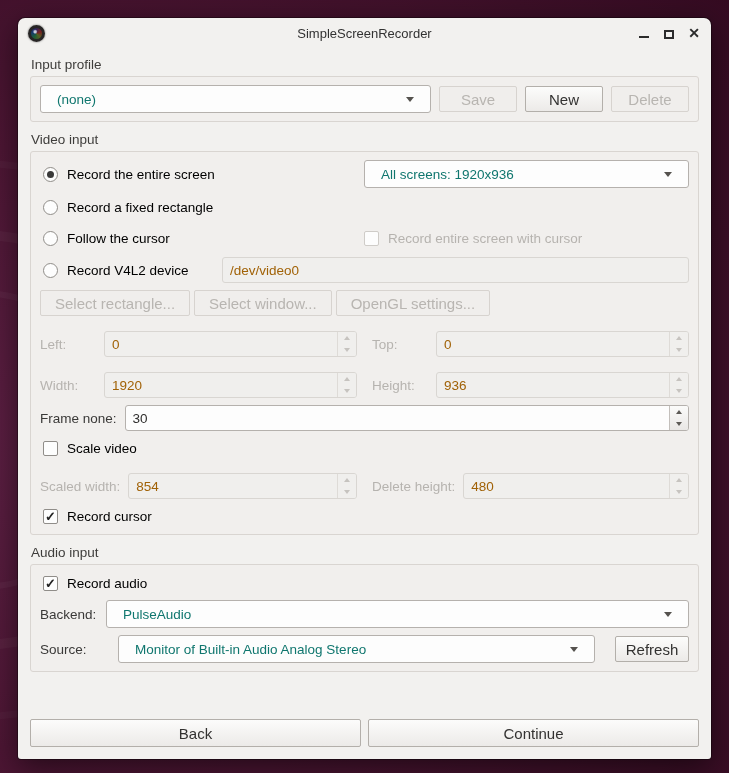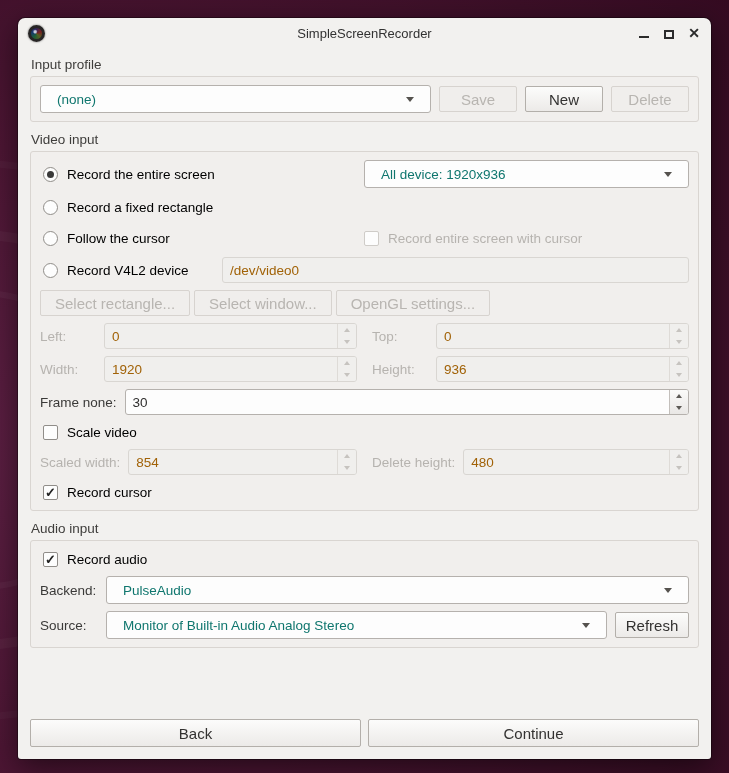--- a/index.html
+++ b/index.html
@@ -103,21 +103,21 @@
   
   .btn {
     height:26px; border:1px solid #b3afaa; border-radius:2px;
     background:linear-gradient(#fcfcfb,#eceae8);
     font-size:15px; color:#333231; display:flex; align-items:center; justify-content:center;
     padding:8px 14px; cursor:default; white-space:nowrap;
   }
   .btn.dis { background:#f0eeec; border-color:#d7d3cf; color:#b8b5b1; }
 
   .two-col { display:grid; grid-template-columns:1fr 1fr; column-gap:15px; }
-  .half { display:flex; align-items:center; }
+  .half { display:flex; align-items:center;margin-top:8px; }
   .half .lab { min-width:56px; margin-right:8px; }
   .half.natural .lab { min-width:0; margin-right:8px; }
   .half .field { flex:1; }
 
   .footer { display:flex; gap:7px; margin-top:12px; }
   .footer .btn { flex:1; height:28px; }
   .spacer { flex:1; }
 </style>
 </head>
 <body>
@@ -159,21 +159,21 @@
 
     <div class="section-label" style="margin-top:10px;">Video input</div>
     <div class="groupbox">
 
       <div class="row h26">
         <div class="radio-item" style="flex:1;">
           <span class="radio sel"></span>
           <span class="ctl-label">Record the entire screen</span>
         </div>
         <div class="combo" style="width:325px;">
-          <span class="val">All device: 1920x936</span>
+          <span class="val">All screens: 1920x936</span>
           <span class="arrow-down"></span>
         </div>
       </div>
 
       <div class="row h24">
         <div class="radio-item">
           <span class="radio"></span>
           <span class="ctl-label">Record a fixed rectangle</span>
         </div>
       </div>
@@ -341,21 +341,21 @@
       </div>
 
       <div class="row h26">
         <span class="lab" style="min-width:66px;">Backend:</span>
         <div class="combo" style="flex:1;">
           <span class="val">PulseAudio</span>
           <span class="arrow-down"></span>
         </div>
       </div>
 
-      <div class="row h26" style="gap:8px;">
+      <div class="row h26" style="gap:20px;">
         <span class="lab" style="min-width:58px;">Source:</span>
         <div class="combo" style="flex:1;">
           <span class="val">Monitor of Built-in Audio Analog Stereo</span>
           <span class="arrow-down"></span>
         </div>
         <div class="btn" style="width:74px;">Refresh</div>
       </div>
 
     </div>
 

